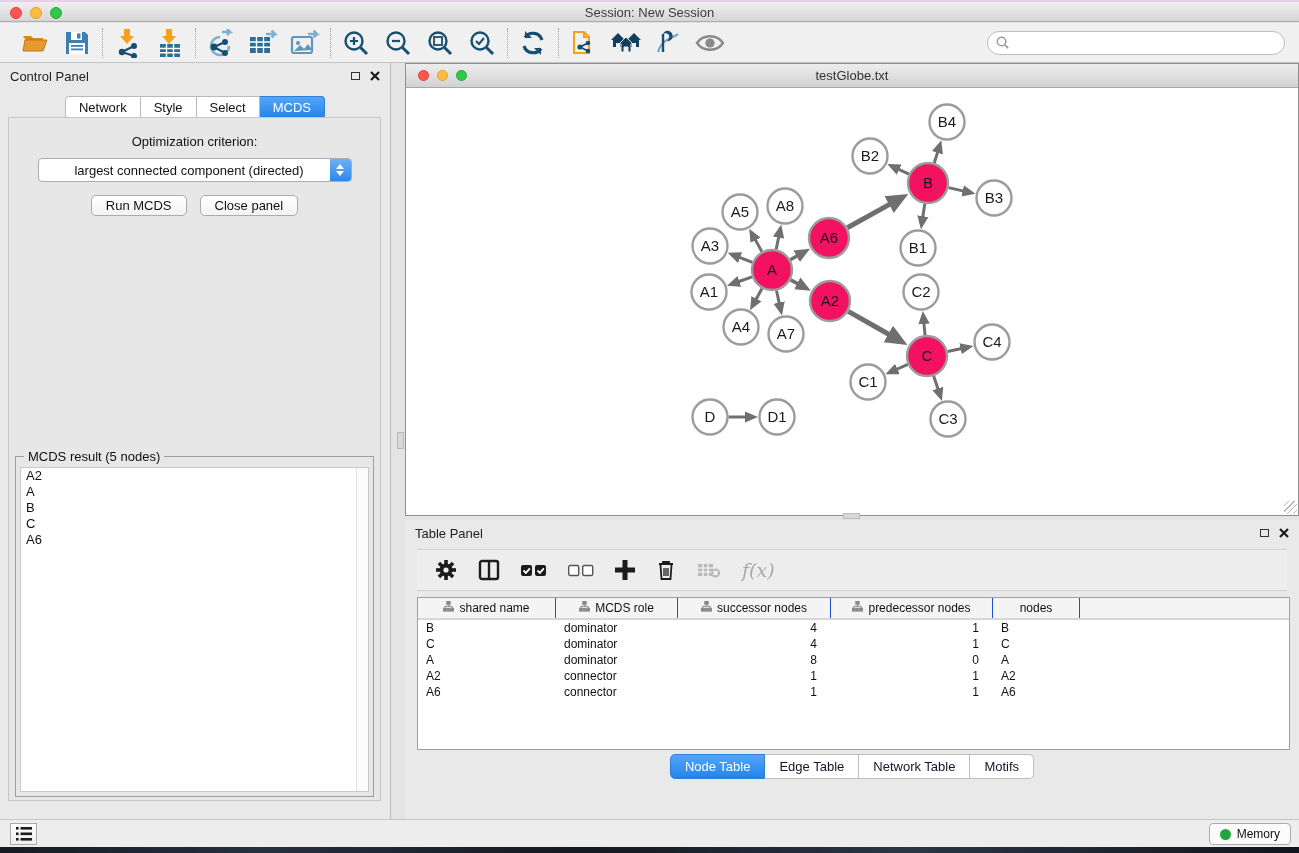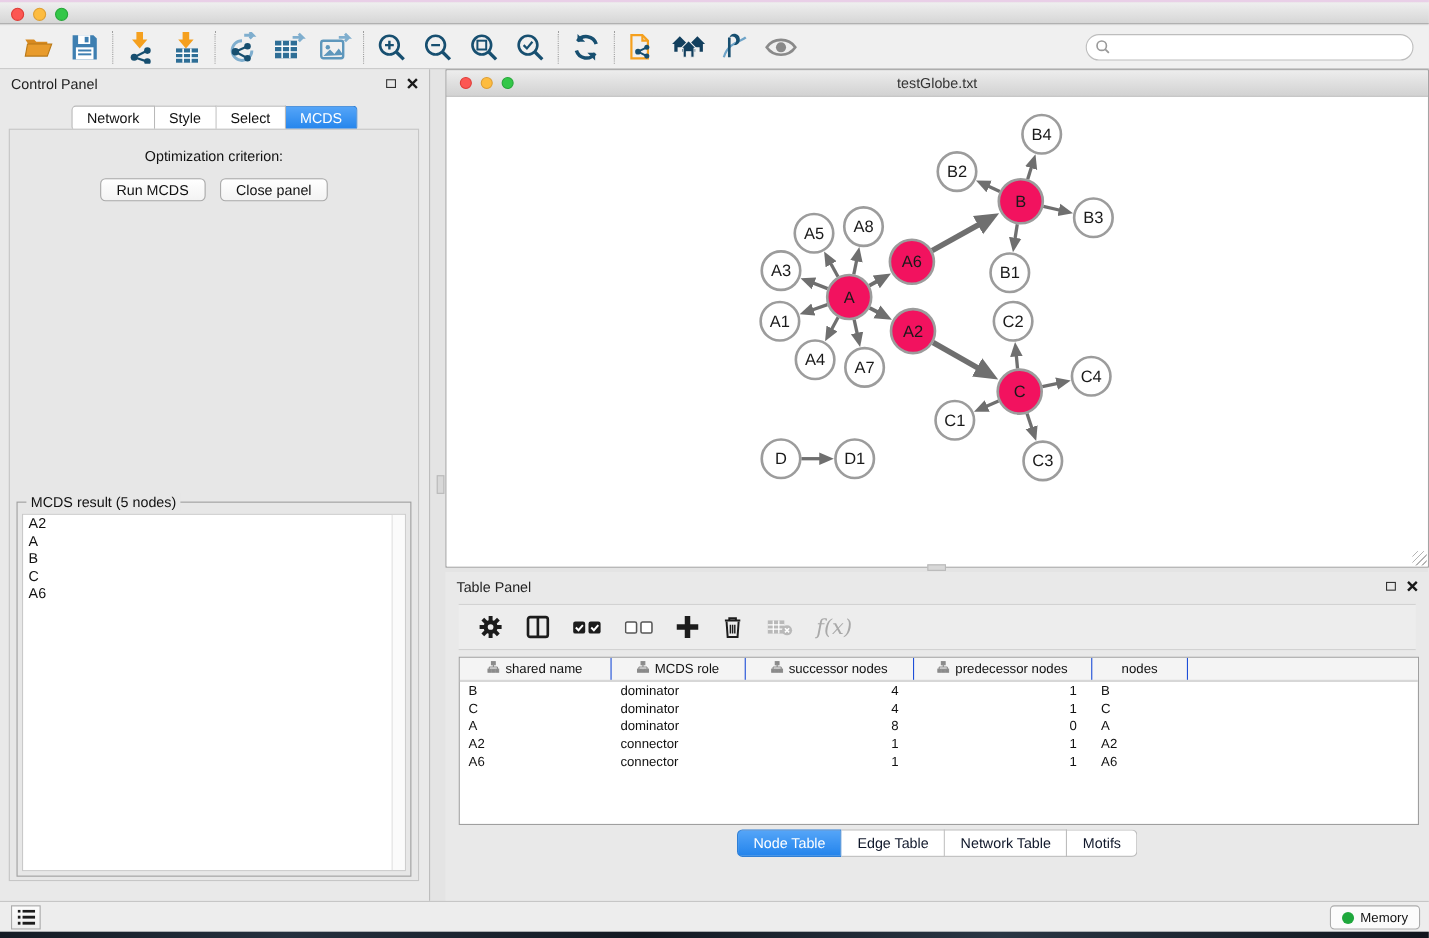--- a/index.html
+++ b/index.html
@@ -96,20 +96,21 @@
 <body>
 
 <div id="app">
 
   <div class="titlebar">
     <div class="lights">
       <div class="light red"></div>
       <div class="light yellow"></div>
       <div class="light green"></div>
     </div>
+    <div class="title">Session: New Session</div>
   </div>
 
   <div class="toolbar">
     <div class="tb-group">
       <div class="tb-btn">
         <svg width="28" height="26" viewBox="0 0 28 26">
             <path d="M2 6 h8 l2 2 h10 v4 H6 z" fill="#D88A20"></path>
             <path d="M4 10 h22 l-4 11 H2 z" fill="#E89B2C" stroke="#B87817" stroke-width="1"></path>
           </svg>
       </div>
@@ -272,20 +273,27 @@
       </span>
     </div>
     <div class="seg-tabs">
         <div class="seg-tab">Network</div>
         <div class="seg-tab">Style</div>
         <div class="seg-tab">Select</div>
         <div class="seg-tab active">MCDS</div>
       </div>
     <div class="cp-inner">
       <div class="opt-label">Optimization criterion:</div>
+      <div class="combo">
+        <span class="val">largest connected component (directed)</span>
+        <span class="step">
+            <span class="chev-up"></span>
+            <span class="chev-dn"></span>
+          </span>
+      </div>
       <div class="btn-row">
         <button class="mac-btn">Run MCDS</button>
         <button class="mac-btn">Close panel</button>
       </div>
       <div class="mcds-box">
         <div class="mcds-legend">MCDS result (5 nodes)</div>
         <div class="mcds-list">
           <div id="mcds-items">
               <div class="mcds-item">A2</div>
               <div class="mcds-item">A</div>

